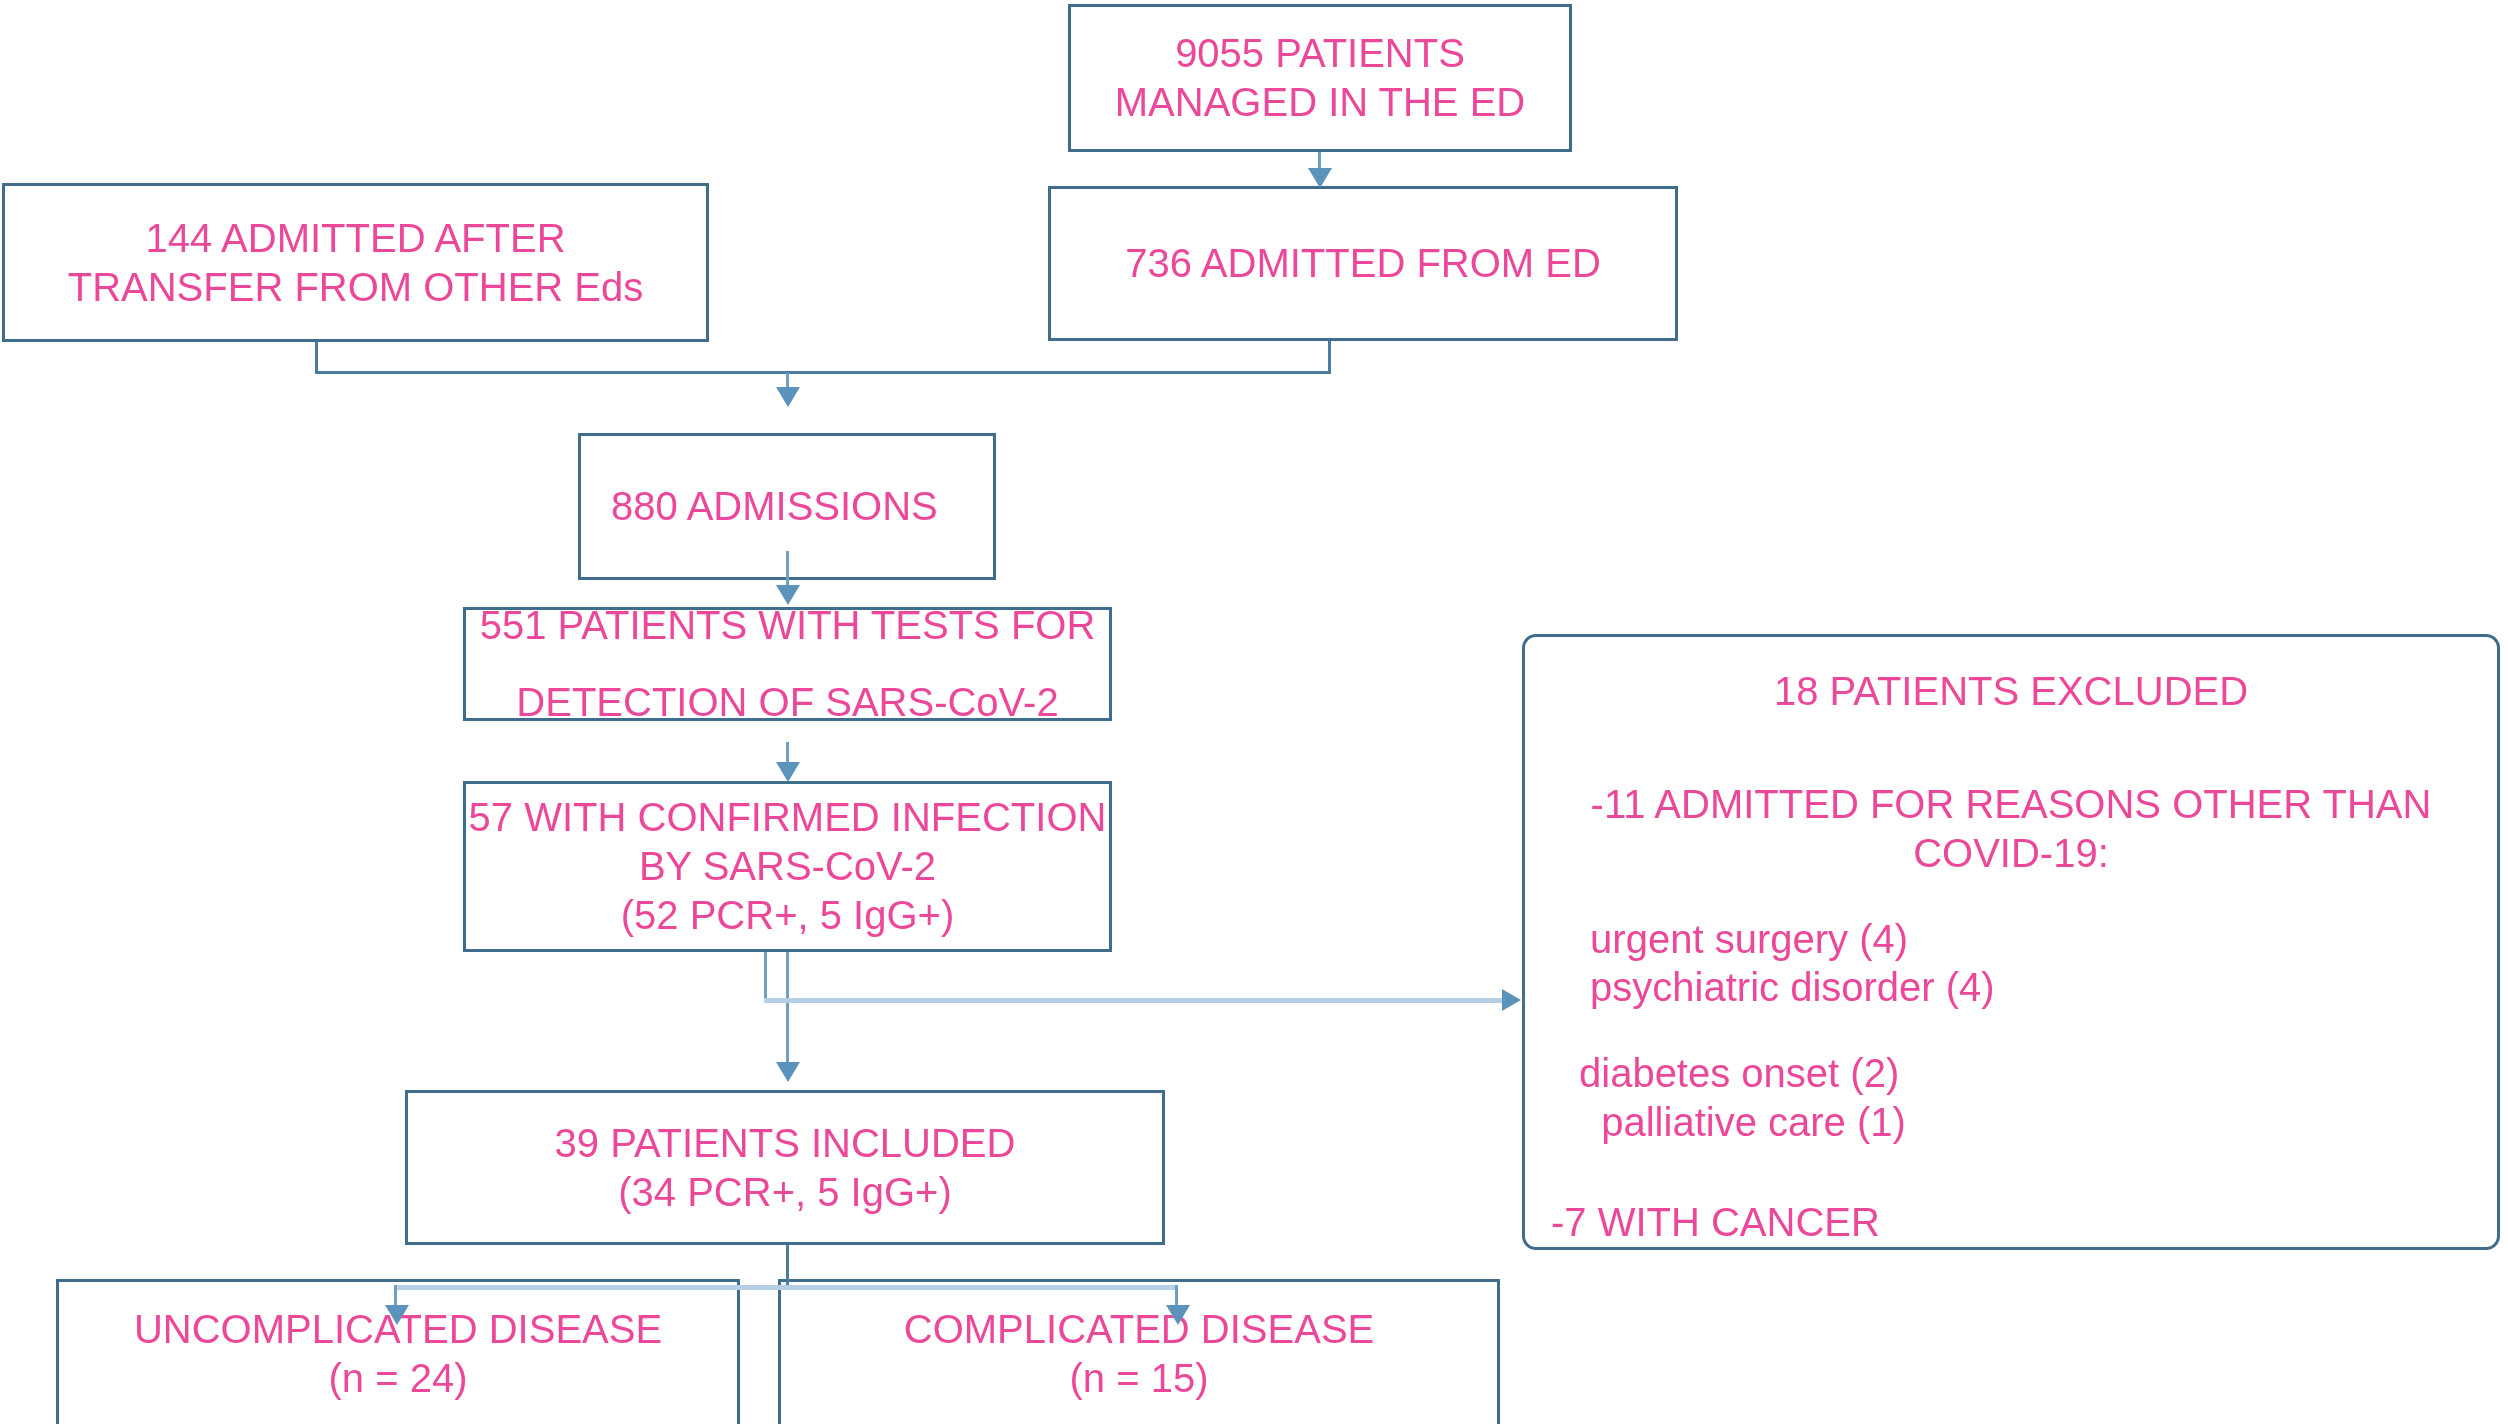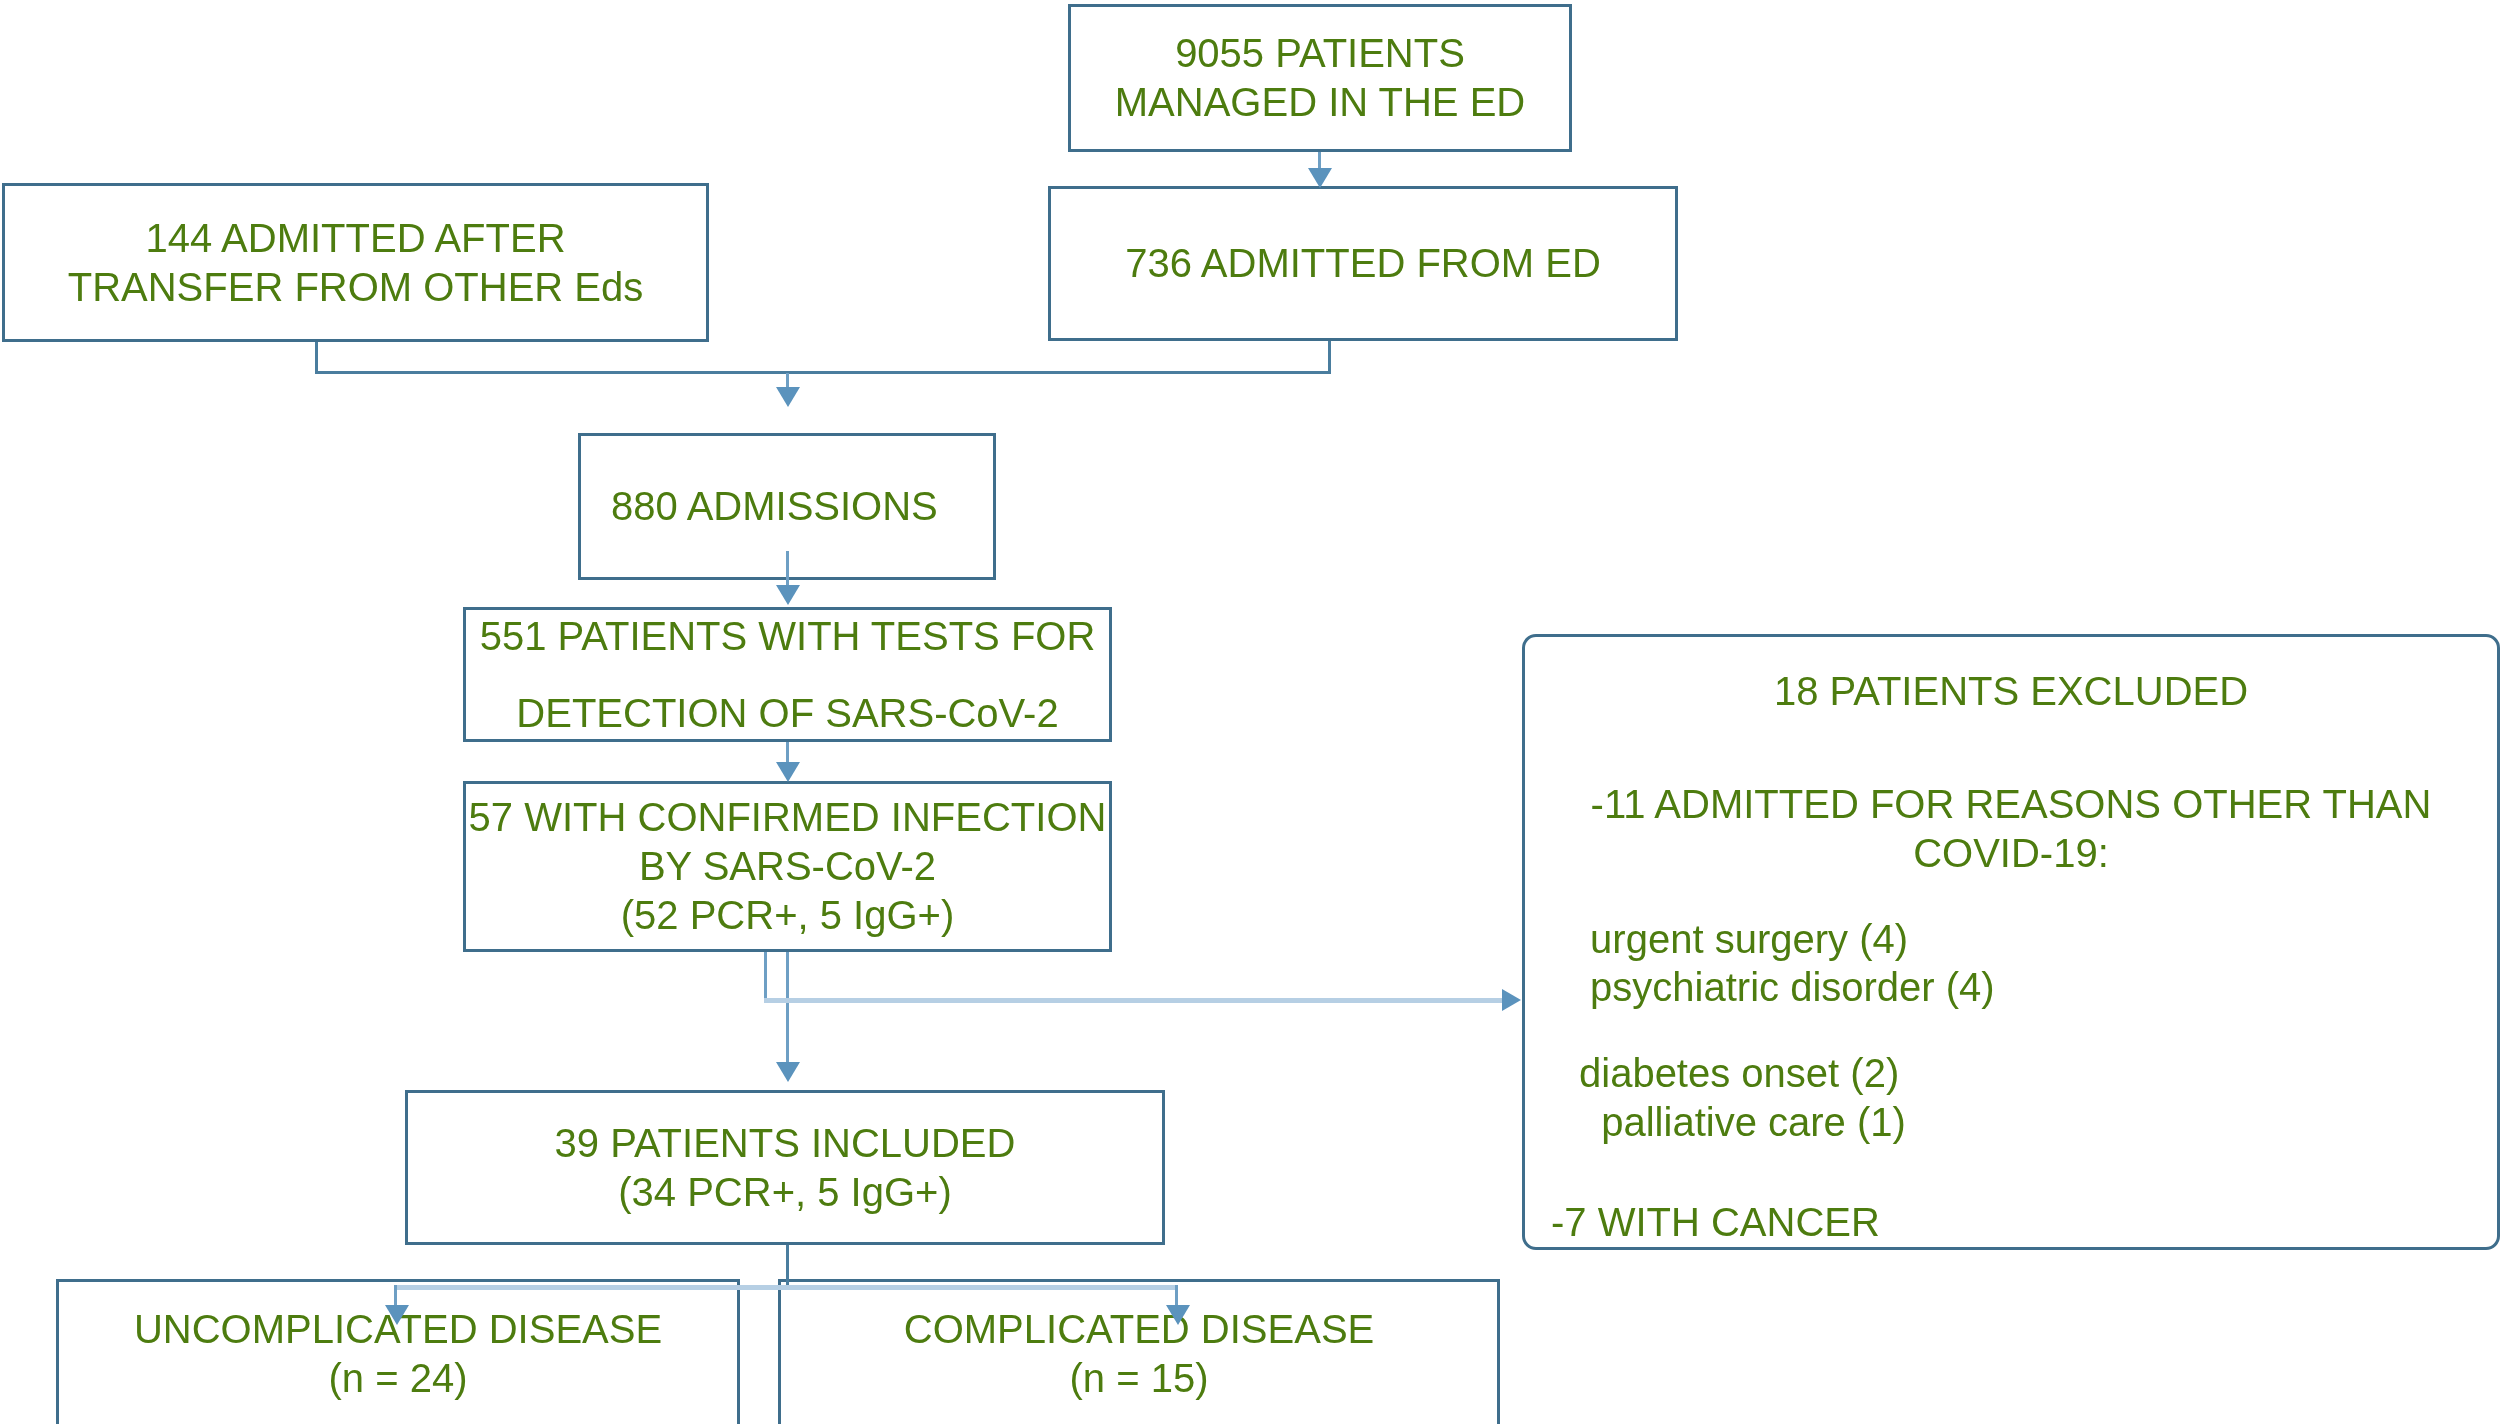--- a/index.html
+++ b/index.html
@@ -18,34 +18,34 @@
   .flow-box {
     position: absolute;
     box-sizing: border-box;
     border: 3px solid #3f6e8c;
     background: #ffffff;
     display: flex;
     flex-direction: column;
     align-items: center;
     justify-content: center;
     text-align: center;
-    color: #4d7c0f;
+    color: #ec4899;
     font-size: 40px;
     line-height: 1.22;
     letter-spacing: 0px;
   }
   .flow-box .line { display: block; white-space: pre; }
 
   
   #box-ed-managed   { left: 1068px; top: 4px;    width: 504px;  height: 148px; }
   #box-transfer     { left: 2px;    top: 183px;  width: 707px;  height: 159px; }
   #box-admitted-ed  { left: 1048px; top: 186px;  width: 630px;  height: 155px; }
   #box-admissions   { left: 578px;  top: 404px;  width: 418px;  height: 147px; align-items: flex-start; margin-top: 29px; }
   #box-admissions .line { padding-left: 30px; }
-  #box-tests        { left: 463px;  top: 607px;  width: 649px;  height: 135px; gap: 28px; }
+  #box-tests        { left: 463px;  top: 607px;  width: 649px;  height: 114px; gap: 28px; }
   #box-confirmed    { left: 463px;  top: 781px;  width: 649px;  height: 171px; align-items: center; }
   #box-included     { left: 405px;  top: 1090px; width: 760px;  height: 155px; }
   #box-uncompl      { left: 56px;   top: 1279px; width: 684px;  height: 150px; }
   #box-compl        { left: 778px;  top: 1279px; width: 722px;  height: 150px; }
 
   #box-excluded {
     left: 1522px; top: 634px; width: 978px; height: 616px;
     justify-content: flex-start;
     align-items: stretch;
     padding: 30px 26px 0 26px;

